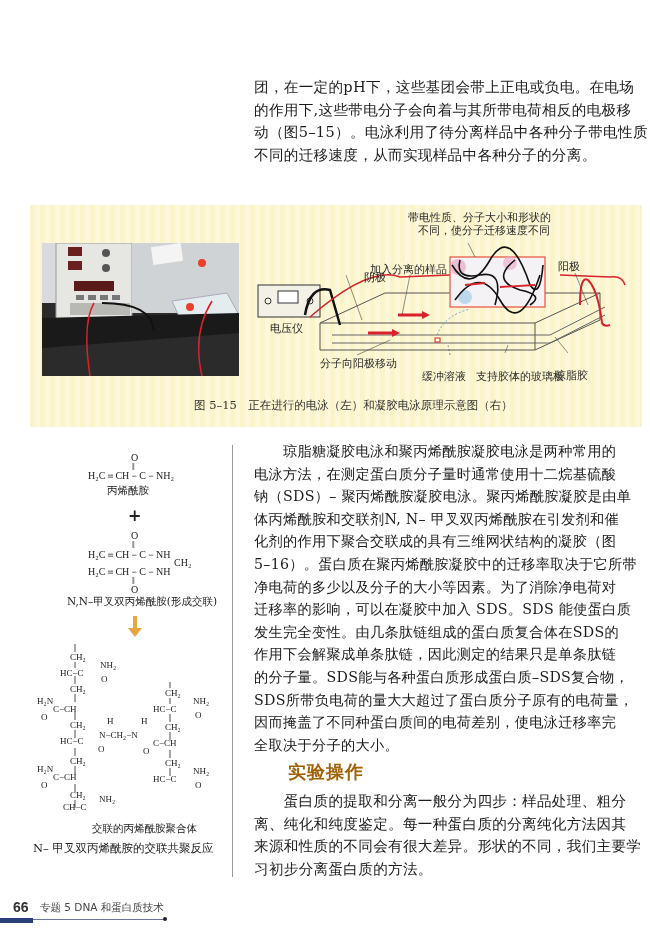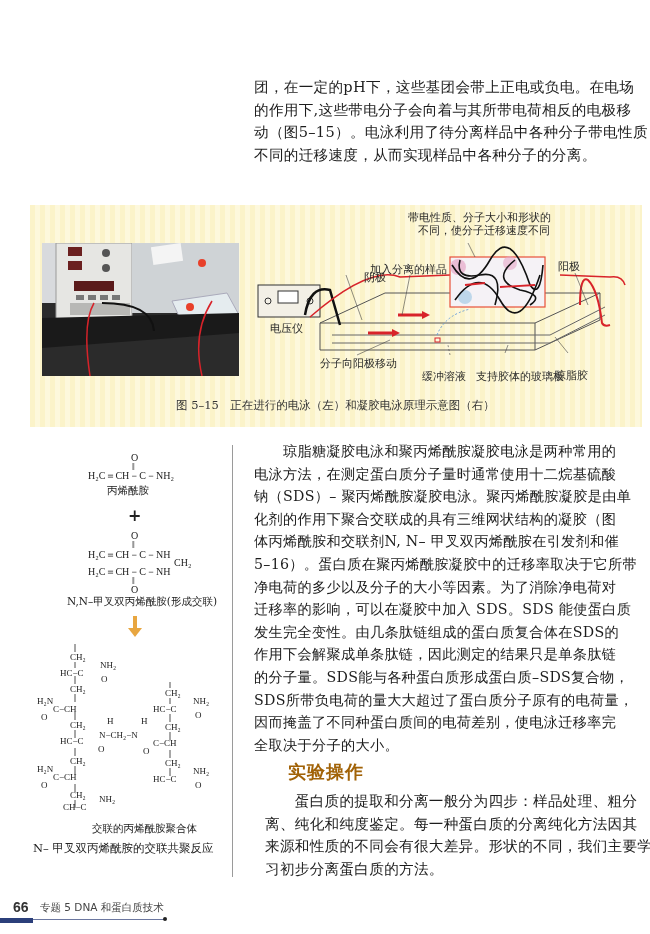--- a/index.html
+++ b/index.html
@@ -10,33 +10,33 @@
   .para .line { display: block; white-space: nowrap; }
 
   #intro { left: 254px; top: 76px; width: 380px; }
 
   
   #fig515 { position: absolute; left: 30px; top: 205px; width: 612px; height: 222px;
     background: repeating-linear-gradient(90deg, #fbf3c9 0px, #fbf3c9 5px, #fdf8dc 5px, #fdf8dc 10px); }
   #photo { position: absolute; left: 12px; top: 38px; width: 197px; height: 133px; background: #2a2a2a; overflow: hidden; }
   #diagram { position: absolute; left: 220px; top: 0; width: 308px; height: 190px; }
   .dlabel { position: absolute; font-size: 11px; color: #2a2a2a; white-space: nowrap; line-height: 13px; }
-  #fig515-caption { position: absolute; left: 146px; top: 193px; font-size: 11.5px; color: #333; white-space: nowrap; }
+  #fig515-caption { position: absolute; left: 135px; top: 193px; font-size: 11.5px; color: #333; white-space: nowrap; padding-left: 29px; }
 
   
   #col-divider { position: absolute; left: 232px; top: 445px; width: 1px; height: 432px; background: #9a9a9a; }
 
   
   .chem { position: absolute; font-family: "Liberation Serif", serif; font-size: 10px; color: #222; white-space: nowrap; line-height: 11px; }
   .chem-name { position: absolute; font-size: 10.5px; color: #222; white-space: nowrap; }
 
   #body2 { left: 254px; top: 440px; width: 380px; font-size: 14.2px; }
 
   #section-title { position: absolute; left: 288px; top: 760px; font-family: "DejaVu Sans", sans-serif; font-size: 18px; font-weight: bold; color: #a16207; letter-spacing: 1px; }
-  #body3 { left: 254px; top: 790px; width: 380px; margin-left: 11px; }
+  #body3 { left: 254px; top: 790px; width: 380px; }
 
   #fig516-caption { position: absolute; left: 33px; top: 840px; width: 200px; font-size: 11.5px; line-height: 17px; color: #222; }
   #fig516-caption .l1 { display: block; padding-left: 10px; }
   #fig516-caption .l2 { display: block; }
 
   
   #footer { position: absolute; left: 0; top: 898px; width: 300px; height: 30px; }
   #page-number { position: absolute; left: 13px; top: 1px; font-family: "Liberation Sans", sans-serif; font-size: 14px; font-weight: bold; color: #333; }
   #chapter-title { position: absolute; left: 40px; top: 3px; font-family: "DejaVu Sans", sans-serif; font-size: 10.5px; color: #444; white-space: nowrap; }
   #footer-bar { position: absolute; left: 0; top: 20px; width: 33px; height: 5px; background: #2b3f7a; }
@@ -228,22 +228,22 @@
 <div id="fig516-caption">
   <span class="l2">N– 甲叉双丙烯酰胺的交联共聚反应</span>
 </div>
 
 <div id="col-divider"></div>
 
 <div id="body2" class="para">
   <span class="line">　　琼脂糖凝胶电泳和聚丙烯酰胺凝胶电泳是两种常用的</span>
   <span class="line">电泳方法，在测定蛋白质分子量时通常使用十二烷基硫酸</span>
   <span class="line">钠（SDS）– 聚丙烯酰胺凝胶电泳。聚丙烯酰胺凝胶是由单</span>
+  <span class="line">体丙烯酰胺和交联剂N, N– 甲叉双丙烯酰胺在引发剂和催</span>
   <span class="line">化剂的作用下聚合交联成的具有三维网状结构的凝胶（图</span>
-  <span class="line">体丙烯酰胺和交联剂N, N– 甲叉双丙烯酰胺在引发剂和催</span>
   <span class="line">5–16）。蛋白质在聚丙烯酰胺凝胶中的迁移率取决于它所带</span>
   <span class="line">净电荷的多少以及分子的大小等因素。为了消除净电荷对</span>
   <span class="line">迁移率的影响，可以在凝胶中加入 SDS。SDS 能使蛋白质</span>
   <span class="line">发生完全变性。由几条肽链组成的蛋白质复合体在SDS的</span>
   <span class="line">作用下会解聚成单条肽链，因此测定的结果只是单条肽链</span>
   <span class="line">的分子量。SDS能与各种蛋白质形成蛋白质–SDS复合物，</span>
   <span class="line">SDS所带负电荷的量大大超过了蛋白质分子原有的电荷量，</span>
   <span class="line">因而掩盖了不同种蛋白质间的电荷差别，使电泳迁移率完</span>
   <span class="line">全取决于分子的大小。</span>
 </div>

